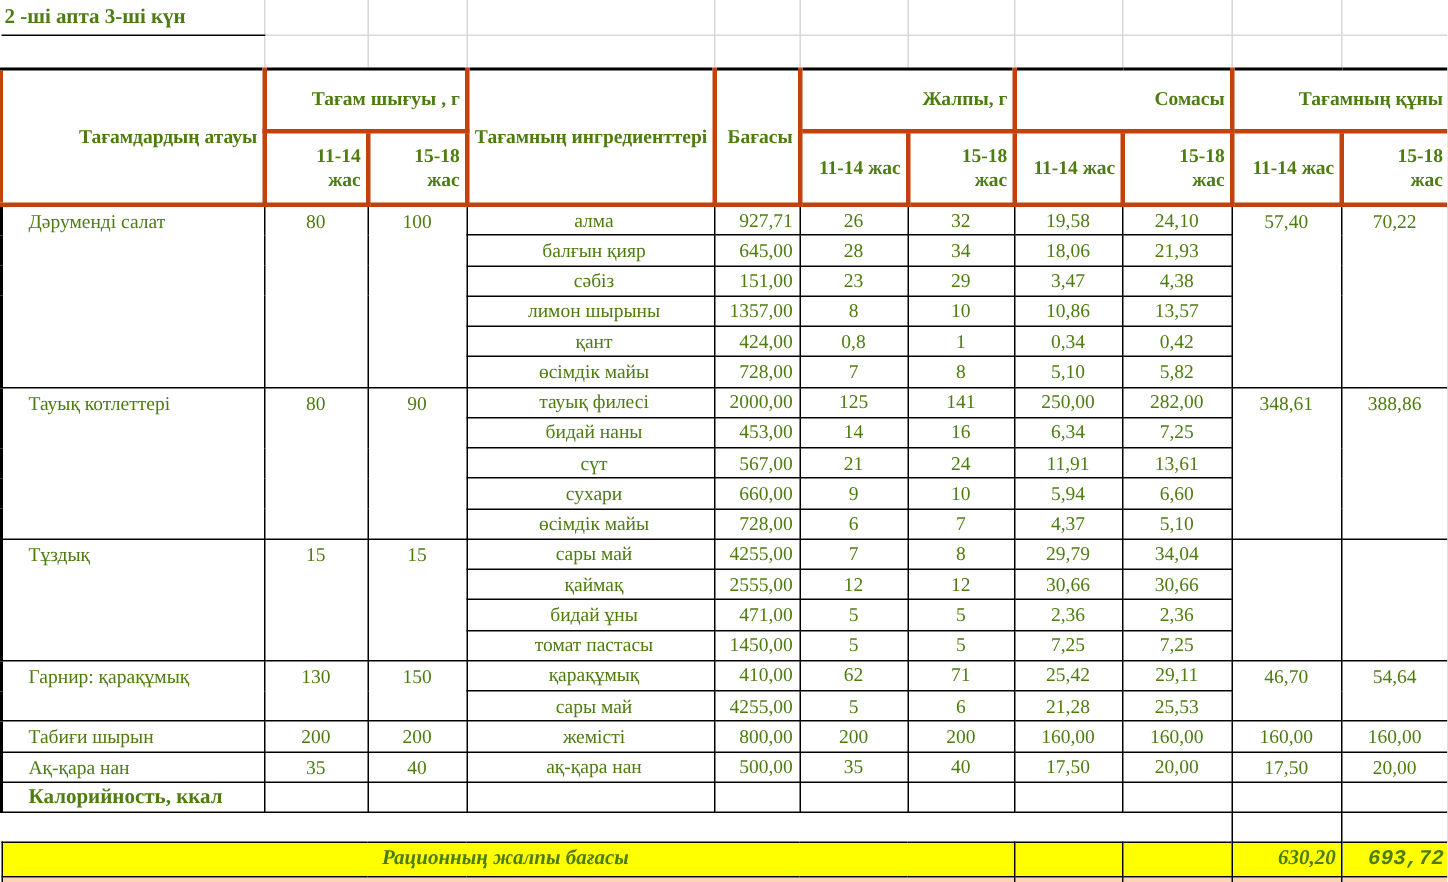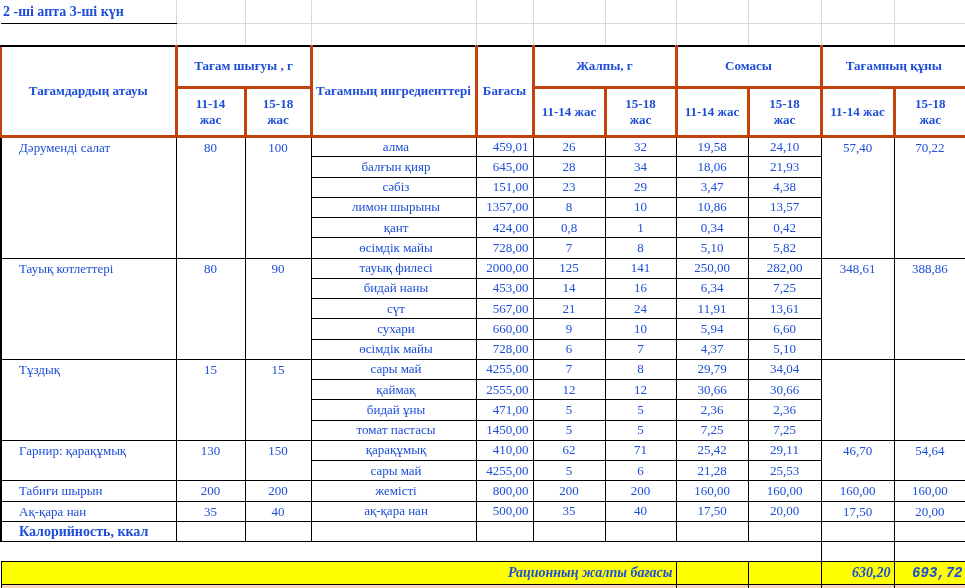--- a/index.html
+++ b/index.html
@@ -1,36 +1,36 @@
 <!DOCTYPE html>
 <html><head>
 <meta charset="utf-8">
 <style>
   html,body{margin:0;padding:0;background:#ffffff;}
   .sheet{
-    width:965px;height:588px;background:#ffffff;color:#1d4ed8;
+    width:965px;height:588px;background:#ffffff;color:#4d7c0f;
     font-family:"Liberation Serif","DejaVu Serif",serif;
     overflow:hidden;position:relative;
   }
   table{border-collapse:collapse;table-layout:fixed;width:965px;}
   td{padding:1px 3px;font-size:13px;overflow:hidden;white-space:nowrap;vertical-align:middle;}
 
   
   .title-row td{height:21px;}
   .spacer-row td{height:19px;}
   .g{border-right:1px solid #D8D8D8;border-bottom:1px solid #D8D8D8;}
   .spacer-row td{border-bottom:2px solid #000;}
   .title-cell{
     border-right:1px solid #D8D8D8;border-bottom:1px solid #000;
     font-weight:bold;font-size:14px;padding-left:2px;
   }
 
   
   .hd{
-    border:3px solid #c2410c;font-weight:bold;text-align:center;
+    border:3px solid #c2410c;font-weight:bold;text-align:right;
     vertical-align:middle;white-space:normal;line-height:1.25;
   }
   .h1 .hd{border-top-width:2px;height:37px;}
   .h2 .hd{height:44px;white-space:pre-line;}
 
   
   .c{border:1px solid #000;}
   .data-row{height:20.25px;}
   .num{text-align:center;}
   .top{vertical-align:top;padding-top:2px;margin-left:44px;}
@@ -44,21 +44,21 @@
   
   .blank-row td{height:17px;border:none;}
   .blank-row .jcell{border-left:1px solid #000;border-right:1px solid #000;}
   .blank-row .kcell{border-right:2px solid #000;}
 
   
   .footer-row td{
     height:20px;border:1px solid #000;
     font-weight:bold;font-style:italic;font-size:14px;
   }
-  .footer-row .label{text-align:right;padding-left:0;}
+  .footer-row .label{text-align:center;padding-left:0;}
   .footer-row .val{text-align:right;padding-right:3px;}
   .footer-row.last td{border-bottom-width:2px;}
 </style>
 </head>
 <body>
 
 <div class="sheet">
   <table>
     <colgroup>
       <col style="width:175px">
@@ -129,21 +129,21 @@
 жас</td>
       </tr>
     </tbody>
 
     <tbody id="body-rows">
         <tr class="data-row">
           <td class="c dish colA" rowspan="6">Дәруменді салат</td>
           <td class="c num top" rowspan="6">80</td>
           <td class="c num top" rowspan="6">100</td>
           <td class="c ing">алма</td>
-          <td class="c price">459,01</td>
+          <td class="c price">927,71</td>
           <td class="c num">26</td>
           <td class="c num">32</td>
           <td class="c num">19,58</td>
           <td class="c num">24,10</td>
           <td class="c num top" rowspan="6">57,40</td>
           <td class="c num top colK" rowspan="6">70,22</td>
         </tr>
         <tr class="data-row">
           <td class="c ing">балғын қияр</td>
           <td class="c price">645,00</td>

